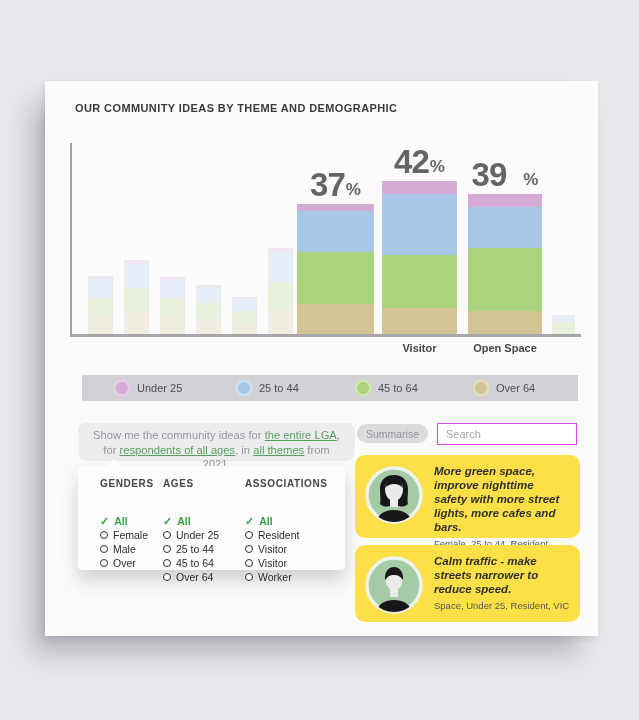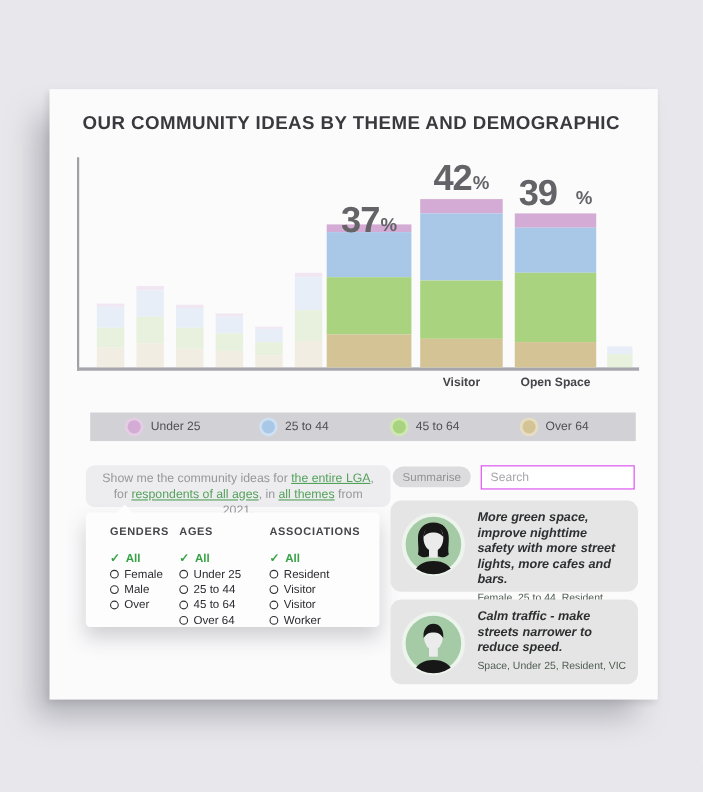--- a/index.html
+++ b/index.html
@@ -9,21 +9,21 @@
     font-family:"Liberation Sans", sans-serif;
     position:relative; overflow:hidden;
   }
   .paper {
     position:absolute; left:45px; top:81px; width:553px; height:555px;
     background:#fbfbfc;
     box-shadow:-16px 20px 26px -4px rgba(95,95,108,0.40), -2px 3px 6px rgba(0,0,0,0.10);
   }
   .title {
     position:absolute; left:30px; top:21px;
-    font-size:17px; font-weight:bold; letter-spacing:0.4px; color:#3a3a3e;text-align:right;
+    font-size:11px; font-weight:bold; letter-spacing:0.4px; color:#3a3a3e;text-align:right;
   }
   
   .plot { position:absolute; left:25px; top:62px; width:511px; height:191px; }
   .axis-y { position:absolute; left:0; top:0; width:2px; height:194px; background:#9f9fa5; }
   .axis-x { position:absolute; left:0; bottom:-3px; width:511px; height:3px; background:#a6a6ac; }
   .bar { position:absolute; bottom:0; display:flex; flex-direction:column; }
   .bar.faded { opacity:0.24; }
   .bar .seg { width:100%; }
   .pct { position:absolute; display:flex; align-items:flex-end; transform:translateX(-50%);
          font-weight:bold; color:#646468; white-space:nowrap; }
@@ -59,29 +59,29 @@
   .filter-panel {
     position:absolute; left:33px; top:385px; width:267px; height:104px;
     background:#fdfdfe; border-radius:4px;
     box-shadow:0 10px 18px rgba(60,60,70,0.22);
   }
   .filter-panel::before {
     content:""; position:absolute; top:-5px; left:30px; width:11px; height:11px;
     background:#fdfdfe; transform:rotate(45deg);
   }
   .fcol { position:absolute; top:12px; }
-  .fhead { font-size:10px; letter-spacing:0.6px; color:#46464a; font-weight:600; margin-bottom:13px; }
+  .fhead { font-size:10px; letter-spacing:0.6px; color:#46464a; font-weight:600; margin-bottom:26px; }
   .frow { display:flex; align-items:center; height:12px; margin-bottom:2px;
           font-size:10.5px; color:#2c2c30; cursor:pointer; }
   .frow.selected { color:#35a244; font-weight:bold; }
   .check { color:#35a244; font-weight:bold; margin-right:5px; font-size:11px; line-height:11px; }
   .radio { width:8px; height:8px; border:1.4px solid #2f2f33; border-radius:50%;
            margin-right:5px; flex:none; background:#fff; }
   
-  .tcard { position:absolute; left:310px; width:225px; background:#e5e5e5; border-radius:10px; }
+  .tcard { position:absolute; left:310px; width:225px; background:#fde047; border-radius:10px; }
   .tcard.t1 { top:374px; height:83px; }
   .tcard.t2 { top:464px; height:77px; }
   .avatar { position:absolute; left:9px; top:10px; width:60px; height:60px; }
   .quote { margin:9px 10px 0 79px; font-size:11.5px; line-height:14px;
            font-weight:bold; font-style:italic; color:#2d2f31; }
   .attribution { margin:4px 10px 0 79px; font-size:9.5px; color:#4e5c50; }
 </style>
 </head>
 <body>
 
@@ -128,21 +128,21 @@
         <div class="seg" style="height: 30px; background: rgb(169, 200, 232);"></div>
         <div class="seg" style="height: 28px; background: rgb(169, 211, 126);"></div>
         <div class="seg" style="height: 24px; background: rgb(211, 195, 149);"></div>
       </div>
       <div class="bar" style="left: 227px; width: 77px; height: 130px;">
         <div class="seg" style="height: 7px; background: rgb(211, 171, 212);"></div>
         <div class="seg" style="height: 41px; background: rgb(169, 200, 232);"></div>
         <div class="seg" style="height: 52px; background: rgb(169, 211, 126);"></div>
         <div class="seg" style="height: 30px; background: rgb(211, 195, 149);"></div>
       </div>
-      <div class="pct" style="left: 265.5px; bottom: 121px;">
+      <div class="pct" style="left: 265.5px; bottom: 136px;">
         <span class="num">37</span>
         <span class="sign">%</span>
       </div>
       <div class="bar" style="left: 312px; width: 75px; height: 153px;">
         <div class="seg" style="height: 13px; background: rgb(211, 171, 212);"></div>
         <div class="seg" style="height: 61px; background: rgb(169, 200, 232);"></div>
         <div class="seg" style="height: 53px; background: rgb(169, 211, 126);"></div>
         <div class="seg" style="height: 26px; background: rgb(211, 195, 149);"></div>
       </div>
       <div class="pct" style="left: 349.5px; bottom: 159px;">

